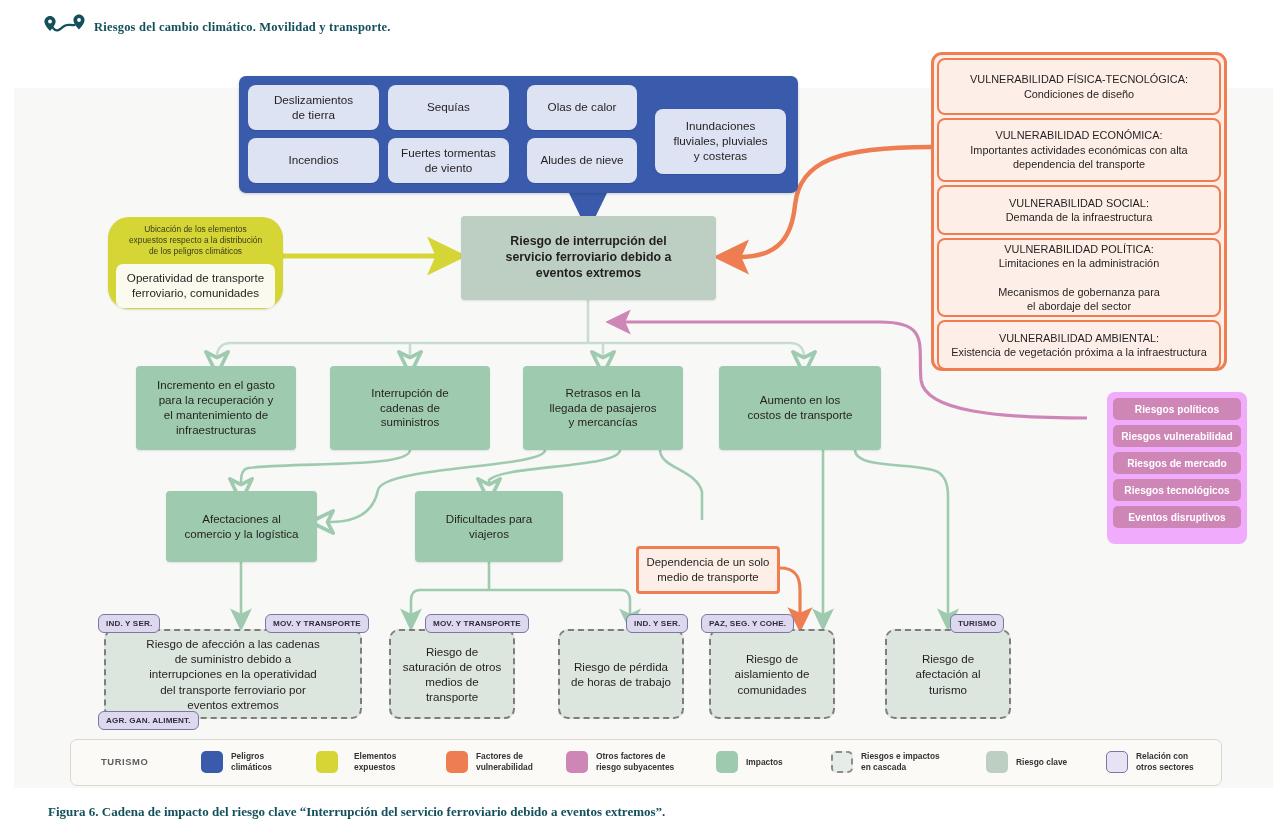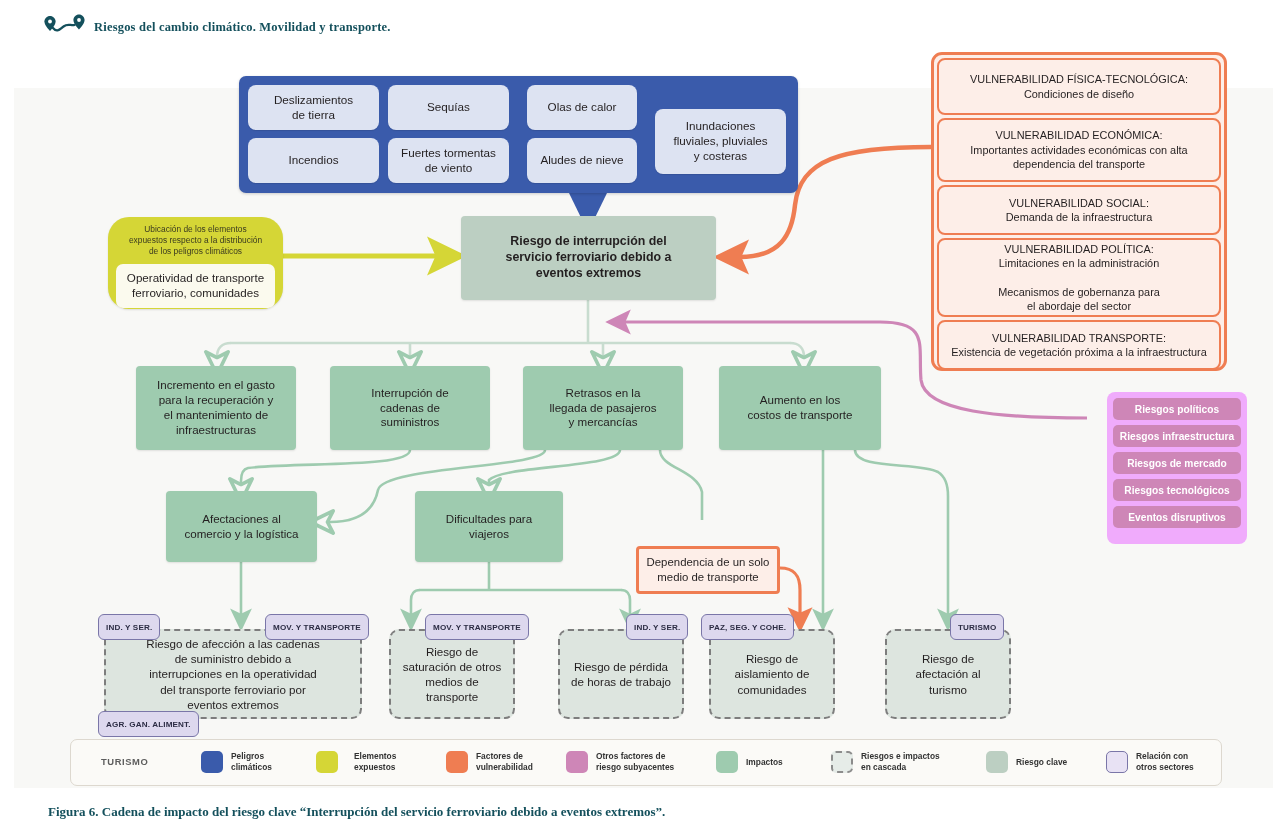--- a/index.html
+++ b/index.html
@@ -95,21 +95,21 @@
     background:#fdeee8;border:3px solid #ef7d52;font-size:11.4px;
   }
   
   .cascade{
     position:absolute;box-sizing:border-box;
     border:2px dashed #7d7d7d;border-radius:10px;background:#dde5df;
     display:flex;align-items:center;justify-content:center;text-align:center;
     font-size:11.6px;color:#231f20;line-height:1.3;
   }
   .sector-tag{
-    position:absolute;box-sizing:border-box;height:26px;
+    position:absolute;box-sizing:border-box;height:19px;
     background:#ddd8ee;border:1.4px solid #7a76a8;border-radius:6px;
     display:flex;align-items:center;justify-content:center;
     font-size:8.1px;font-weight:bold;color:#2c2c44;letter-spacing:.15px;
     padding:0 7px;white-space:nowrap;
   }
   
   #legend{
     position:absolute;left:70px;top:739px;width:1150px;height:45px;
     background:#fbfaf7;border:1px solid #ddd8cf;border-radius:7px;
   }
@@ -262,31 +262,31 @@
   </div>
   <div class="vuln" style="height:50px;">
     <div class="vt">VULNERABILIDAD SOCIAL:</div>
     <div class="vd">Demanda de la infraestructura</div>
   </div>
   <div class="vuln" style="height:79px;">
     <div class="vt">VULNERABILIDAD POLÍTICA:</div>
     <div class="vd">Limitaciones en la administración<br>&nbsp;<br>Mecanismos de gobernanza para<br>el abordaje del sector</div>
   </div>
   <div class="vuln" style="height:50px;">
-    <div class="vt">VULNERABILIDAD TRANSPORTE:</div>
+    <div class="vt">VULNERABILIDAD AMBIENTAL:</div>
     <div class="vd">Existencia de vegetación próxima a la infraestructura</div>
   </div>
 </div>
 
 <div id="subrisk-panel">
   <div class="subrisk">
     <span>Riesgos políticos</span>
   </div>
   <div class="subrisk">
-    <span>Riesgos infraestructura</span>
+    <span>Riesgos vulnerabilidad</span>
   </div>
   <div class="subrisk">
     <span>Riesgos de mercado</span>
   </div>
   <div class="subrisk">
     <span>Riesgos tecnológicos</span>
   </div>
   <div class="subrisk">
     <span>Eventos disruptivos</span>
   </div>

